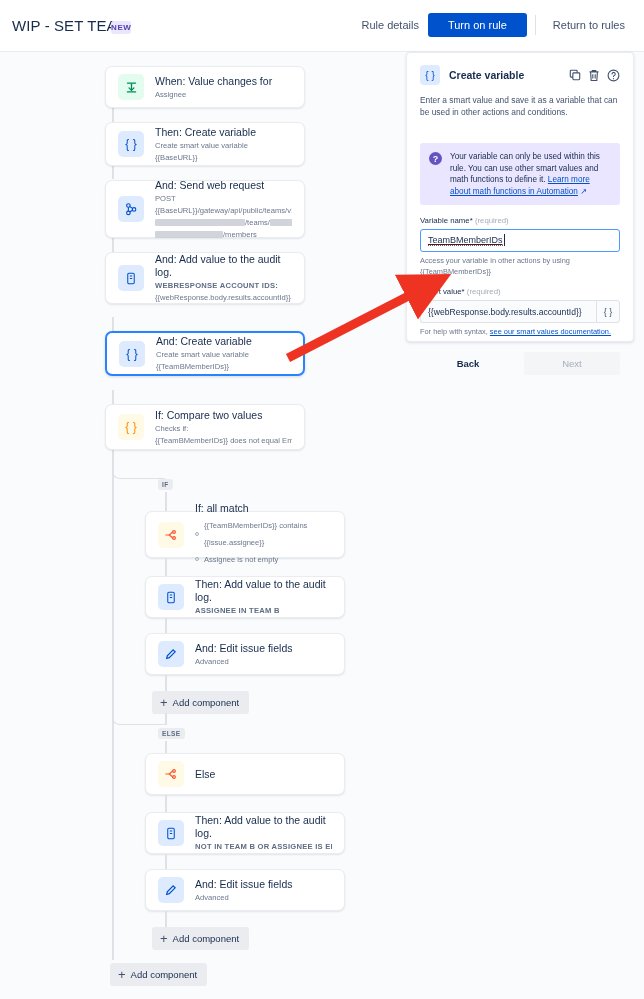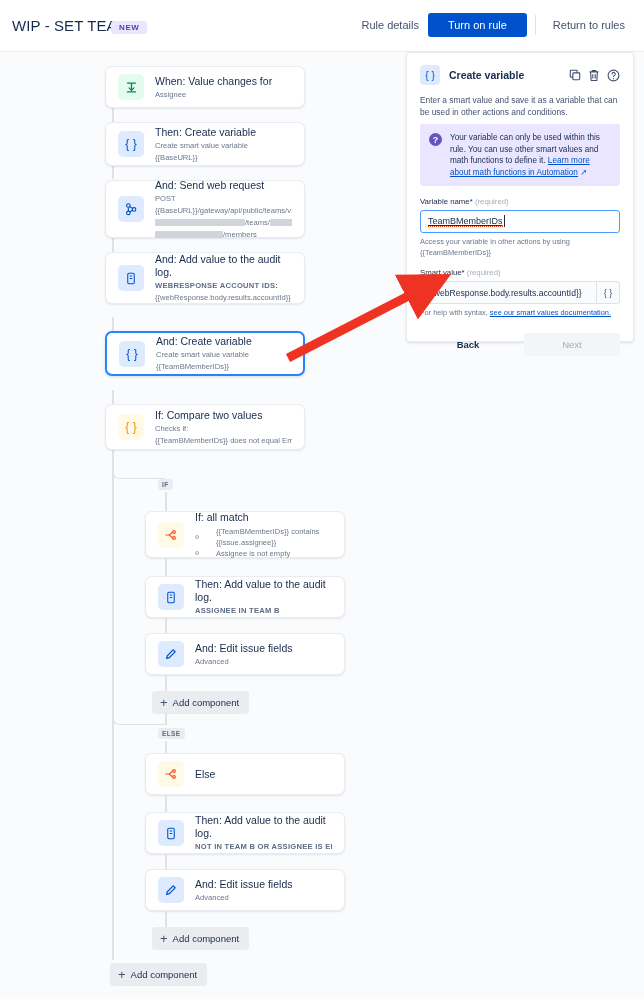--- a/index.html
+++ b/index.html
@@ -18,21 +18,21 @@
     display: flex; align-items: center;
   }
   .rule-title {
     position: absolute; left: 12px; top: 17px;
     font-size: 15px; color: #172b4d; letter-spacing: .1px;
   }
   .new-badge {
     position: absolute; left: 111px; top: 21px;
     font-size: 8px; font-weight: bold; letter-spacing: .6px;
     color: #5243aa; background: #eae6ff;
-    padding: 2px 8px; border-radius: 3px;
+    padding: 2px 0; border-radius: 3px;
   }
   .top-actions {
     position: absolute; right: 10px; top: 13px;
     display: flex; align-items: center; gap: 0px;
   }
   .btn-subtle {
     font-size: 11px; color: #42526e; background: transparent;
     border: none; padding: 6px 9px; border-radius: 3px; cursor: pointer;
     font-family: "Liberation Sans", sans-serif;
   }
@@ -102,22 +102,22 @@
     background: #ebecf0; border: none; border-radius: 3px;
     font-size: 9.5px; color: #172b4d; cursor: pointer;
     padding: 6px 10px 6px 8px;
     display: flex; align-items: center; gap: 5px;
     font-family: "Liberation Sans", sans-serif;
   }
   .plus { font-size: 13px; line-height: 11px; color: #42526e; font-weight: 300; }
 
   .cond-list { margin-top: 2px; }
   .cond-row {
-    font-size: 7.6px; color: #6b778c; line-height: 11px;
-    display: flex; align-items: center; gap: 17px;
+    font-size: 7.6px; color: #6b778c; line-height: 17px;
+    display: flex; align-items: center; gap: 5px;
   }
   .cond-dot {
     width: 4px; height: 4px; border-radius: 50%;
     border: 1px solid #a5adba; flex: 0 0 auto;
   }
 
   
   .panel {
     position: absolute; left: 406px; top: 52px; width: 228px; height: 290px;
     background: #ffffff; border: 1px solid #ebecf0; border-radius: 4px;
@@ -127,21 +127,21 @@
   .panel-head { display: flex; align-items: center; margin-bottom: 9px; }
   .panel-icon {
     width: 20px; height: 20px; border-radius: 4px;
     background: #deebff; color: #0052cc;
     display: flex; align-items: center; justify-content: center;
     font-size: 10px; margin-right: 9px;
   }
   .panel-title { font-size: 10.5px; color: #172b4d; font-weight: bold; flex: 1; }
   .panel-tools { display: flex; align-items: center; gap: 7px; }
   .tool-ic { cursor: pointer; display: flex; }
-  .panel-desc { font-size: 8.4px; color: #42526e; line-height: 12px; margin-bottom: 6px; }
+  .panel-desc { font-size: 8.4px; color: #42526e; line-height: 12px; margin-bottom: 25px; }
 
   .info-box {
     background: #eae6ff; border-radius: 3px; padding: 8px 9px;
     display: flex; gap: 8px; margin-bottom: 11px;
   }
   .info-ic {
     width: 13px; height: 13px; border-radius: 50%; background: #6554c0;
     color: #fff; font-size: 9px; font-weight: bold;
     display: flex; align-items: center; justify-content: center;
     flex: 0 0 auto; margin-top: 1px;

